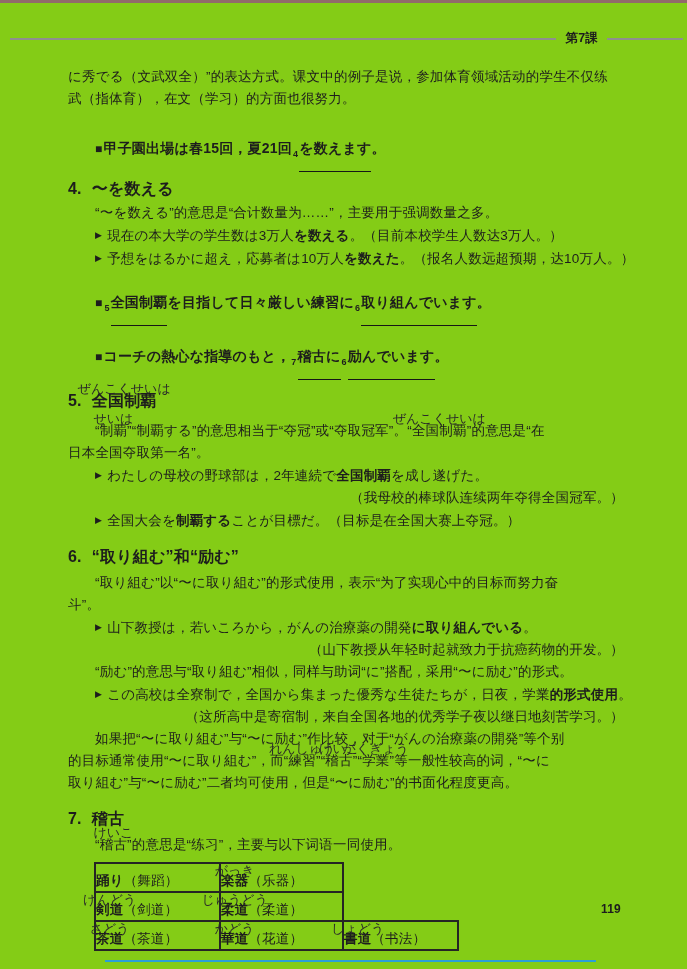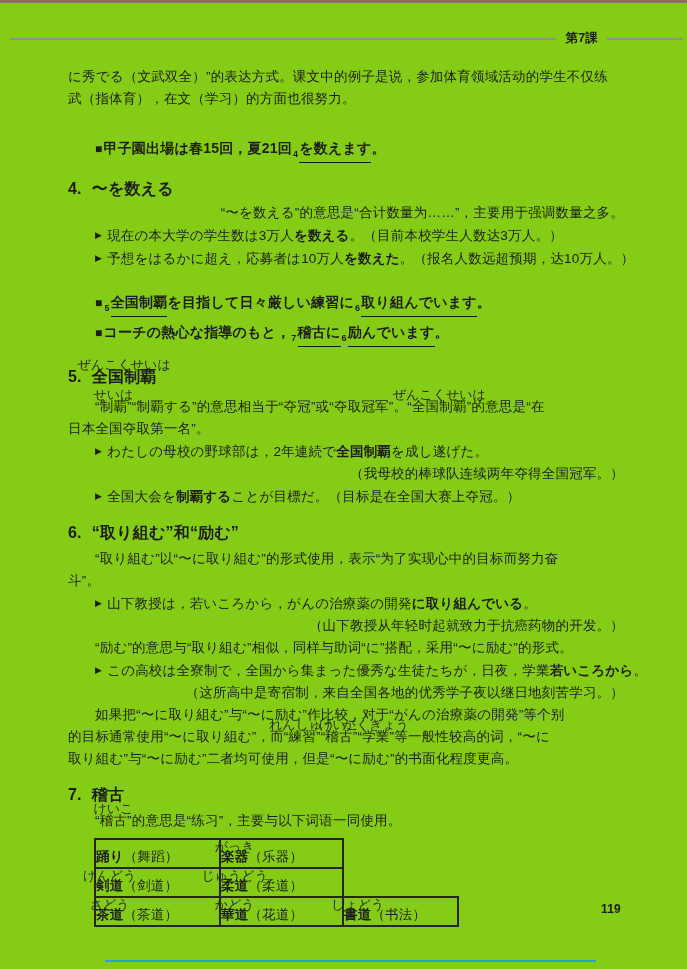--- a/index.html
+++ b/index.html
@@ -14,46 +14,46 @@
   .header { position:absolute; top:30px; left:10px; right:4px; display:flex; align-items:center; }
   .rule { height:2px; background:#8f8f8f; }
   .rule-long { flex:1; }
   .rule-short { width:76px; }
   .lesson { font-weight:bold; font-size:12.5px; padding:0 9px; white-space:nowrap; }
   .content { position:absolute; top:6px; left:68px; width:556px; }
   .line { line-height:22px; white-space:nowrap; }
   .ind { padding-left:27px; }
   .exline { padding-left:27px; }
   .transline { text-align:right; padding-right:0px; }
-  .kwline { padding-left:27px; font-weight:bold; font-size:14px; line-height:24px; white-space:nowrap; }
+  .kwline { padding-left:27px; font-weight:bold; font-size:14px; line-height:24px; white-space:nowrap;margin-top:24px; }
   .sqr { font-size:12px; margin-right:1px; }
   .tri { font-size:9px; margin-right:5px; vertical-align:2px; }
   .ref { font-size:9px; vertical-align:-4px; font-weight:bold; margin:0 1px; }
-  .kw { font-weight:bold; border-bottom:1.5px solid #161616; padding-bottom:5px;font-family:Liberation Mono, monospace; }
+  .kw { font-weight:bold; border-bottom:1.5px solid #161616; padding-bottom:15px; }
   b { font-weight:bold; }
   .heading { font-weight:bold; font-size:16px; line-height:22px; white-space:nowrap; }
   .hnum { margin-right:10px; }
   .fw { position:relative; display:inline-block; }
   .furi { position:absolute; top:-8px; left:50%; transform:translateX(-50%);
           font-size:13px; line-height:1; white-space:nowrap; color:#2a2a2a;
           font-weight:normal; letter-spacing:0; }
   .tbl { margin-left:26px; margin-top:6px; }
   .trow { display:flex; }
   .trow + .trow { margin-top:-2px; }
   .tcell { width:127px; height:31px; border:2px solid #252525;
            display:flex; align-items:center; justify-content:flex-start;
            padding-top:7px; background:transparent; }
   .tcell + .tcell { margin-left:-2px; }
   .tcell.c2 { width:125px; }
   .tcell.c3 { width:117px; }
   .cellword { font-weight:bold; }
   .pageno { position:absolute; top:902px; right:66px; font-weight:bold; font-size:12px;text-align:right; }
   .blueline { position:absolute; top:960px; left:105px; width:491px; height:2px; background:#2ba0d6; }
   .mt-intro { margin-top:60px; }
-  .mt2 { margin-top:2px;text-align:right; }
+  .mt2 { margin-top:2px; }
   .mt-kw4 { margin-top:26px; }
   .mt-h4 { margin-top:12px; }
   .mt-kw56 { margin-top:20px; }
   .mt-h5 { margin-top:16px; }
   .mt-b5 { margin-top:8px; }
   .mt-h6 { margin-top:14px; }
   .mt-p { margin-top:4px; }
   .mt-h7 { margin-top:14px; }
 </style>
 </head>
@@ -114,21 +114,21 @@
       <span class="hnum">6.</span><span>“取り組む”和“励む”</span>
     </div>
     <div class="line ind mt-p">“取り組む”以“〜に取り組む”的形式使用，表示“为了实现心中的目标而努力奋</div>
     <div class="line">斗”。</div>
     <div class="line exline">
       <span class="tri">▶</span><span>山下教授は，若いころから，がんの治療薬の開発</span><b>に取り組んでいる</b><span>。</span>
     </div>
     <div class="line transline">（山下教授从年轻时起就致力于抗癌药物的开发。）</div>
     <div class="line ind">“励む”的意思与“取り組む”相似，同样与助词“に”搭配，采用“〜に励む”的形式。</div>
     <div class="line exline">
-      <span class="tri">▶</span><span>この高校は全寮制で，全国から集まった優秀な生徒たちが，日夜，学業</span><b>若いころから</b><span>。</span>
+      <span class="tri">▶</span><span>この高校は全寮制で，全国から集まった優秀な生徒たちが，日夜，学業</span><b>的形式使用</b><span>。</span>
     </div>
     <div class="line transline">（这所高中是寄宿制，来自全国各地的优秀学子夜以继日地刻苦学习。）</div>
     <div class="line ind">如果把“〜に取り組む”与“〜に励む”作比较，对于“がんの治療薬の開発”等个别</div>
     <div class="line">
       <span>的目标通常使用“〜に取り組む”，而“</span><span class="fw"><span class="furi">れんしゅう</span><span>練習</span></span><span>”“</span><span class="fw"><span class="furi">けいこ</span><span>稽古</span></span><span>”“</span><span class="fw"><span class="furi">がくぎょう</span><span>学業</span></span><span>”等一般性较高的词，“〜に</span>
     </div>
     <div class="line">取り組む”与“〜に励む”二者均可使用，但是“〜に励む”的书面化程度更高。</div>
 
     <div class="heading mt-h7">
       <span class="hnum">7.</span><span>稽古</span>

